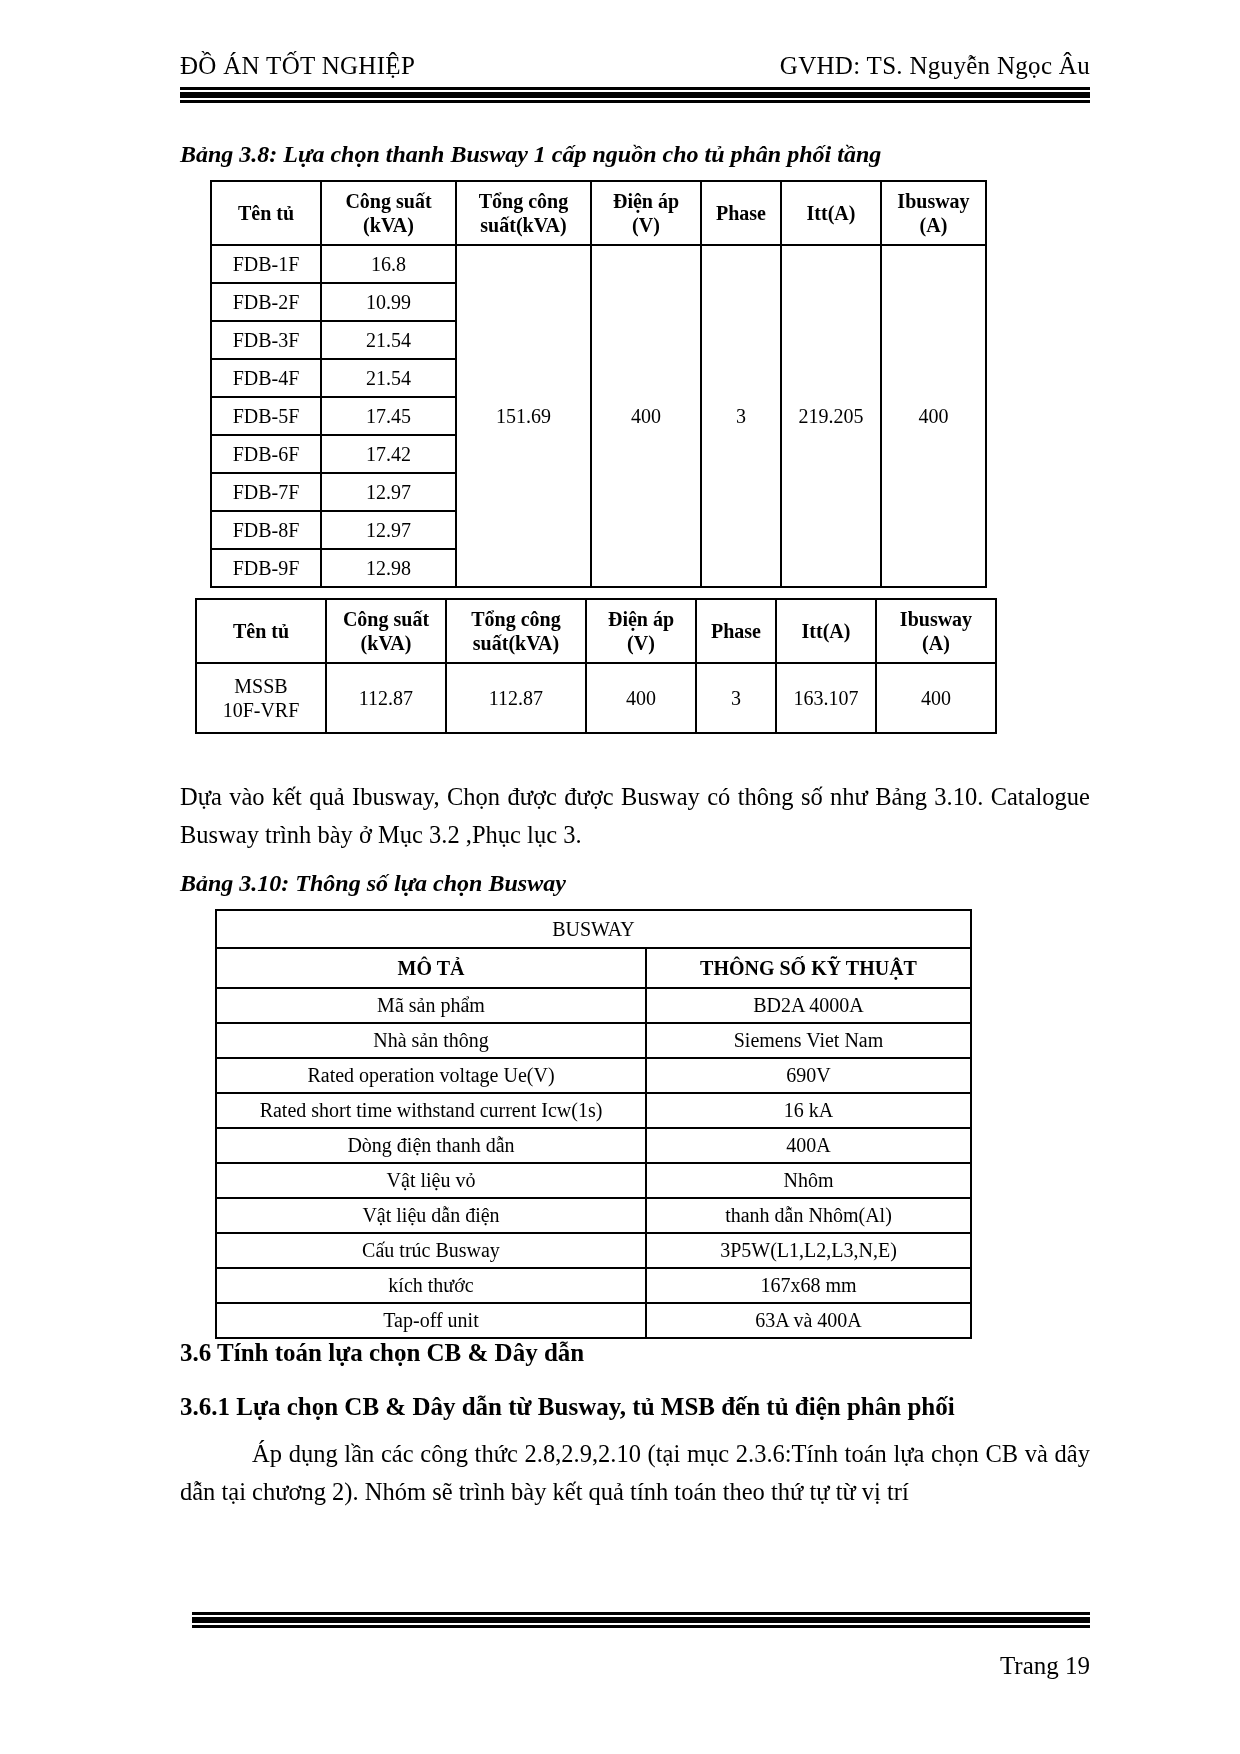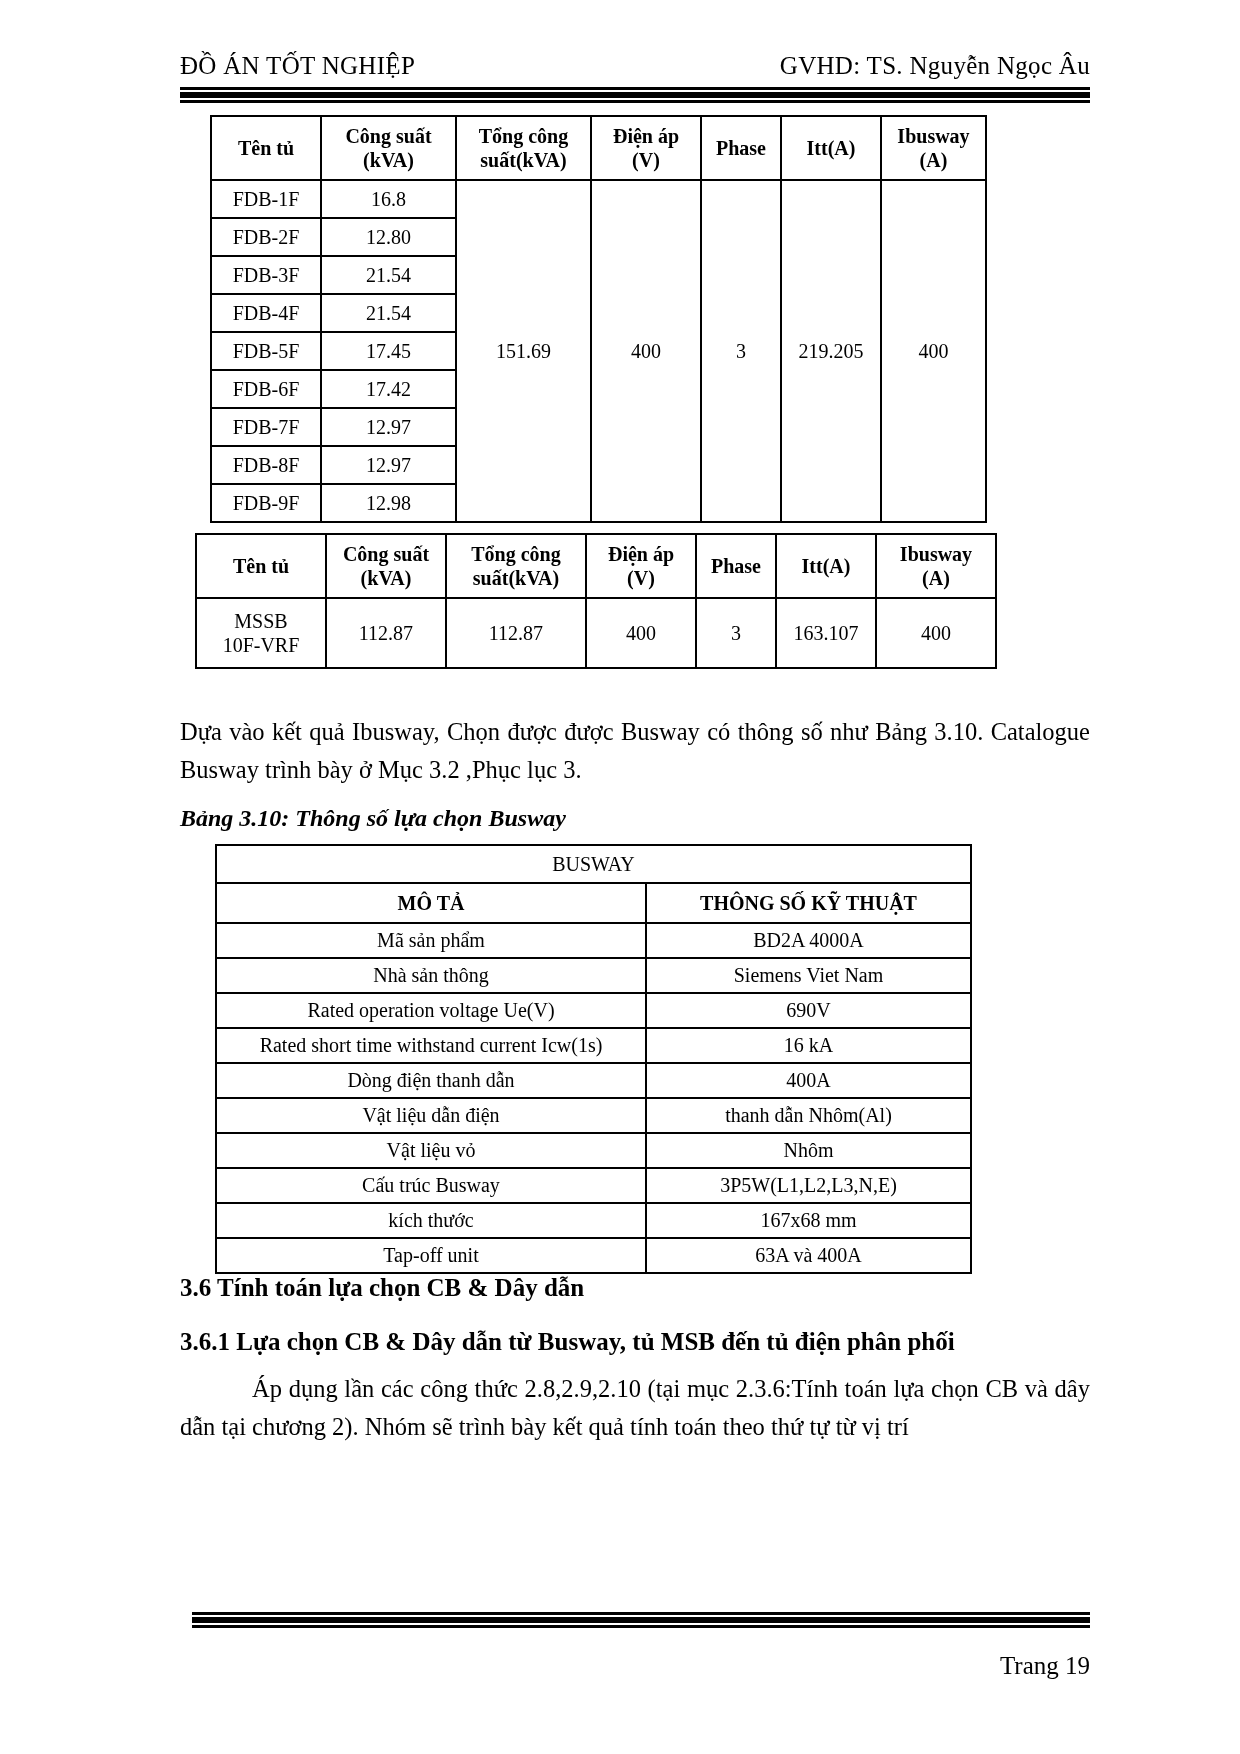--- a/index.html
+++ b/index.html
@@ -58,20 +58,21 @@
     <span>GVHD: TS. Nguyễn Ngọc Âu</span>
   </div>
   <div class="rule">
     <div class="thin"></div>
     <div class="gap"></div>
     <div class="thick"></div>
     <div class="gap"></div>
     <div class="thin"></div>
   </div>
 
+  <div class="caption cap38">Bảng 3.8: Lựa chọn thanh Busway 1 cấp nguồn cho tủ phân phối tầng</div>
 
   <table class="t38">
     <colgroup>
       <col style="width:110px">
         <col style="width:135px">
         <col style="width:135px">
       <col style="width:110px">
         <col style="width:80px">
         <col style="width:100px">
         <col style="width:105px">
@@ -96,21 +97,21 @@
         <td>FDB-1F</td>
         <td>16.8</td>
         <td rowspan="9">151.69</td>
         <td rowspan="9">400</td>
         <td rowspan="9">3</td>
         <td rowspan="9">219.205</td>
         <td rowspan="9">400</td>
       </tr>
       <tr>
         <td>FDB-2F</td>
-        <td>12.80</td>
+        <td>10.99</td>
       </tr>
       <tr>
         <td>FDB-3F</td>
         <td>21.54</td>
       </tr>
       <tr>
         <td>FDB-4F</td>
         <td>21.54</td>
       </tr>
       <tr>
@@ -209,26 +210,26 @@
       </tr>
       <tr>
         <td>Rated short time withstand current Icw(1s)</td>
         <td>16 kA</td>
       </tr>
       <tr>
         <td>Dòng điện thanh dẫn</td>
         <td>400A</td>
       </tr>
       <tr>
+        <td>Vật liệu vỏ</td>
+        <td>Nhôm</td>
+      </tr>
+      <tr>
         <td>Vật liệu dẫn điện</td>
         <td>thanh dẫn Nhôm(Al)</td>
-      </tr>
-      <tr>
-        <td>Vật liệu vỏ</td>
-        <td>Nhôm</td>
       </tr>
       <tr>
         <td>Cấu trúc Busway</td>
         <td>3P5W(L1,L2,L3,N,E)</td>
       </tr>
       <tr>
         <td>kích thước</td>
         <td>167x68 mm</td>
       </tr>
       <tr>

